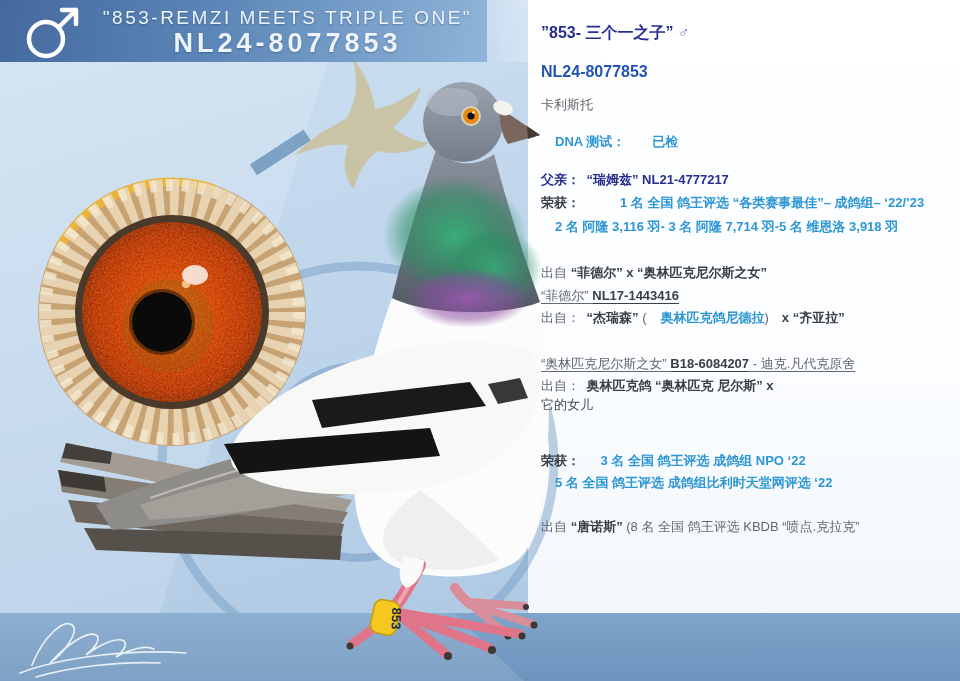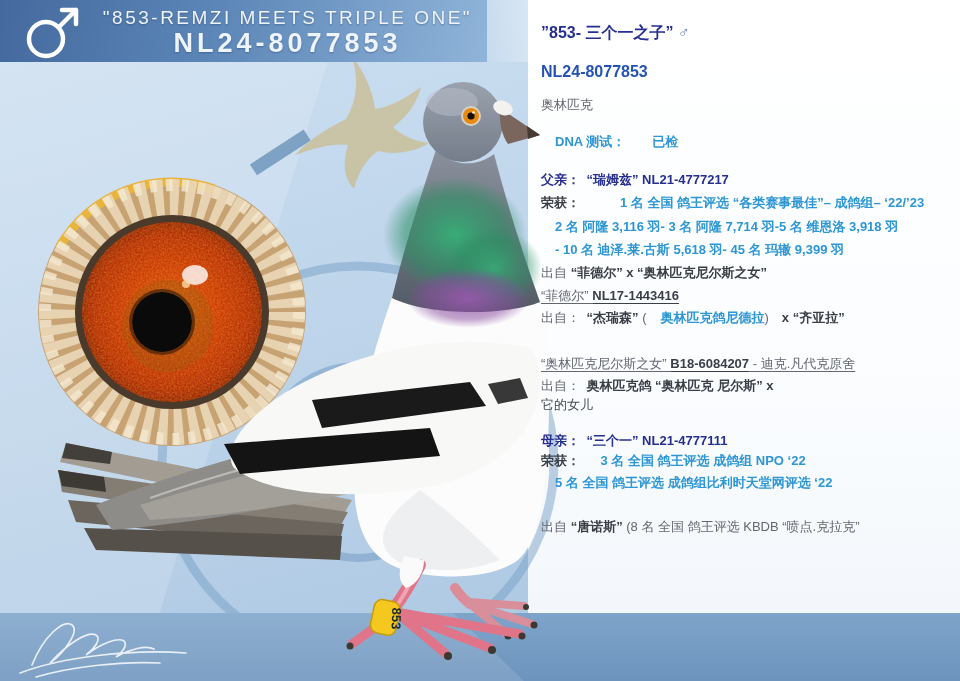--- a/index.html
+++ b/index.html
@@ -198,31 +198,29 @@
       <circle cx="36" cy="37" r="17" fill="none" stroke="#fff" stroke-width="4.5"></circle>
       <path d="M49 25 L66 8 M52 8 L66 8 L66 22" fill="none" stroke="#fff" stroke-width="4.5" stroke-linecap="round" stroke-linejoin="round"></path>
     </svg>
     <div class="t1">"853-REMZI MEETS TRIPLE ONE"</div>
     <div class="t2">NL24-8077853</div>
   </div>
 
   <div id="pedigree">
       <p class="line" style="top: 24px;"><span class="navy t-lg">”853- 三个一之子”</span><span class="male t-lg">  ♂</span></p>
       <p class="line" style="top: 63px;"><span class="royal t-lg">NL24-8077853</span></p>
-      <p class="line" style="top: 96px;"><span class="gray">奥林匹克</span></p>
+      <p class="line" style="top: 96px;"><span class="gray">卡利斯托</span></p>
       <p class="line" style="top: 133px;"><span class="blue">DNA 测试：</span><span class="blue"> 已检</span></p>
       <p class="line" style="top: 171px;"><span class="navy">父亲：</span><span class="navy"> “瑞姆兹” NL21-4777217</span></p>
       <p class="line" style="top: 194px;"><span class="dark">荣获：</span><span class="blue">  1 名 全国 鸽王评选 “各类赛事最佳”– 成鸽组– ‘22/’23</span></p>
       <p class="line" style="top: 218px;"><span class="blue">2 名 阿隆 3,116 羽- 3 名 阿隆 7,714 羽-5 名 维恩洛 3,918 羽</span></p>
-      <p class="line" style="top: 241px;"><span class="blue">- 10 名 迪泽.莱.古斯 5,618 羽- 45 名 玛辙 9,399 羽</span></p>
       <p class="line" style="top: 264px;"><span class="gray">出自 </span><span class="dark">“菲德尔” x “奥林匹克尼尔斯之女”</span></p>
       <p class="line" style="top: 287px;"><span class="gray ul">“菲德尔” </span><span class="dark ul">NL17-1443416</span></p>
       <p class="line" style="top: 309px;"><span class="gray">出自： </span><span class="dark">“杰瑞森” </span><span class="gray">(</span><span class="blue">奥林匹克鸽尼德拉</span><span class="gray">) </span><span class="dark">x “齐亚拉”</span></p>
       <p class="line" style="top: 355px; text-align: center;"><span class="gray ul"> “奥林匹克尼尔斯之女” </span><span class="dark ul">B18-6084207</span><span class="gray ul"> -  迪克.凡代克原舍</span></p>
       <p class="line" style="top: 377px;"><span class="gray">出自： </span><span class="dark">奥林匹克鸽 “奥林匹克 尼尔斯” x</span></p>
       <p class="line" style="top: 396px;"><span class="semi">它的女儿</span></p>
-      <p class="line" style="top: 432px;"><span class="navy">母亲：</span><span class="navy"> “三个一” NL21-4777111</span></p>
       <p class="line" style="top: 452px;"><span class="dark">荣获：</span><span class="blue"> 3 名 全国 鸽王评选 成鸽组 NPO ‘22</span></p>
       <p class="line" style="top: 474px;"><span class="blue">5 名 全国 鸽王评选 成鸽组比利时天堂网评选 ‘22</span></p>
       <p class="line" style="top: 518px;"><span class="gray">出自 </span><span class="dark">“唐诺斯” </span><span class="gray">(8 名  全国  鸽王评选  KBDB “喷点.克拉克”</span></p>
     </div>
 
 </div>
 
 </body></html>

